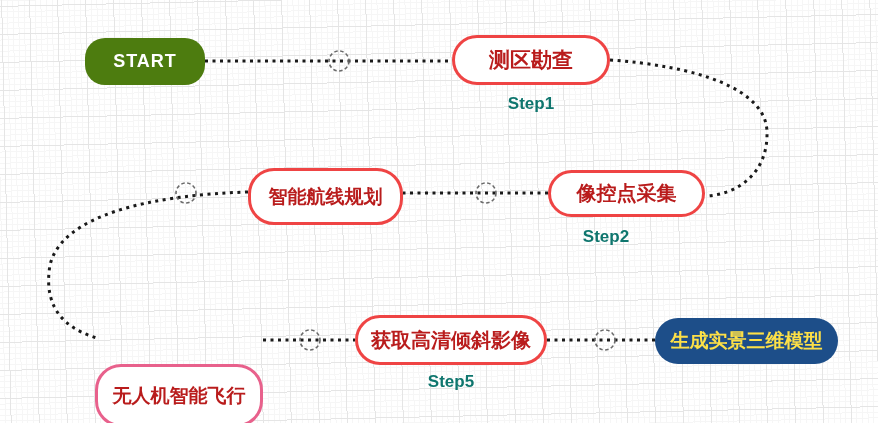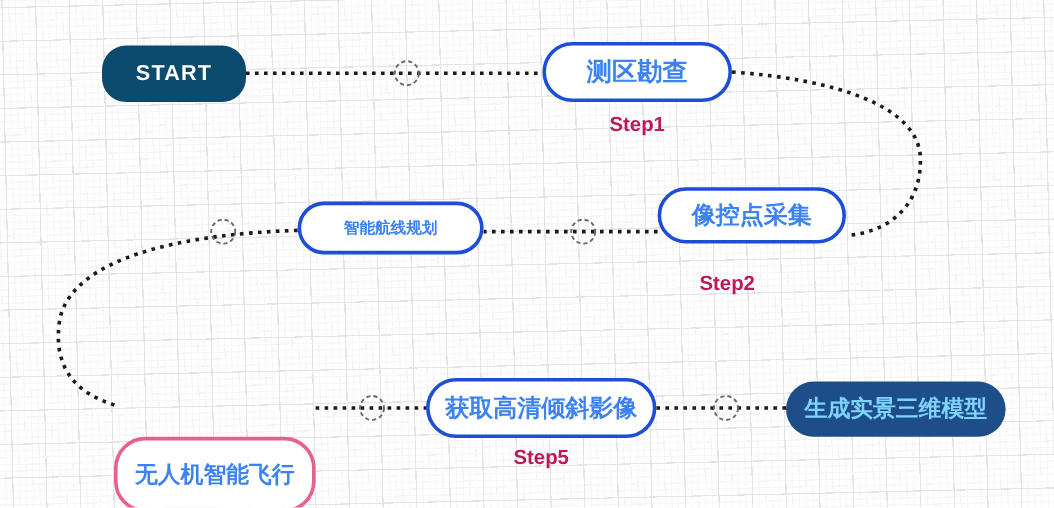--- a/index.html
+++ b/index.html
@@ -46,51 +46,51 @@
     position: absolute;
     box-sizing: border-box;
     display: flex;
     align-items: center;
     justify-content: center;
     font-weight: bold;
     white-space: nowrap;
   }
   .node.outlined {
     background: #ffffff;
-    border: 3px solid #1d4ed8;
+    border: 3px solid #ef4444;
     border-radius: 26px;
-    color: #3b82f6;
+    color: #b91c1c;
   }
   .node.start {
     left: 85px; top: 38px; width: 120px; height: 47px;
     background: #F5A25C;
     color: #ffffff;
     border-radius: 20px;
     font-size: 18px;
     letter-spacing: 1px;
   }
   .node.final {
     left: 655px; top: 318px; width: 183px; height: 46px;
     background: #1D4E89;
-    color: #7dd3fc;
+    color: #fde047;
     border-radius: 23px;
     font-size: 19px;
   }
   .node.box-step1 { left: 452px; top: 35px;  width: 158px; height: 50px; font-size: 21px; }
-  .node.box-step3 { left: 248px; top: 168px; width: 155px; height: 44px; font-size: 13px; }
-  .node.box-step2 { left: 548px; top: 156px; width: 157px; height: 47px; font-size: 20px; }
+  .node.box-step3 { left: 248px; top: 168px; width: 155px; height: 57px; font-size: 19px; }
+  .node.box-step2 { left: 548px; top: 170px; width: 157px; height: 47px; font-size: 20px; }
   .node.box-step4 { left: 95px;  top: 316px; width: 168px; height: 63px; font-size: 19px; border-color: #E8618C; margin-top: 48px; }
   .node.box-step5 { left: 355px; top: 315px; width: 192px; height: 50px; font-size: 20px; }
   .step-label {
     position: absolute;
     width: 100px;
     text-align: center;
     font-weight: bold;
     font-size: 17px;
-    color: #be185d;
+    color: #0f766e;
   }
   .lbl-step1 { left: 481px; top: 94px;  }
   .lbl-step3 { left: 275px; top: 226px; }
   .lbl-step2 { left: 556px; top: 227px; }
   .lbl-step4 { left: 130px; top: 372px; }
   .lbl-step5 { left: 401px; top: 372px; text-align: center; }
 </style>
 </head>
 <body>
 
@@ -106,21 +106,21 @@
     <path class="conn" d="M 263 340 H 355"></path>
     <path class="conn" d="M 547 340 H 655"></path>
 
     <circle class="junction" cx="339" cy="61" r="10"></circle>
     <circle class="junction" cx="186" cy="193" r="10"></circle>
     <circle class="junction" cx="486" cy="193" r="10"></circle>
     <circle class="junction" cx="310" cy="340" r="10"></circle>
     <circle class="junction" cx="605" cy="340" r="10"></circle>
   </svg>
 
-  <div class="node start" style="background-color: #0c4a6e;">START</div>
+  <div class="node start" style="background-color: #4d7c0f;">START</div>
 
   <div class="node outlined box-step1">测区勘查</div>
   <div class="step-label lbl-step1">Step1</div>
 
   <div class="node outlined box-step2">像控点采集</div>
   <div class="step-label lbl-step2">Step2</div>
 
   <div class="node outlined box-step3">智能航线规划</div>
 
   <div class="node outlined box-step4" style="border-color: rgb(232, 97, 140);">无人机智能飞行</div>

